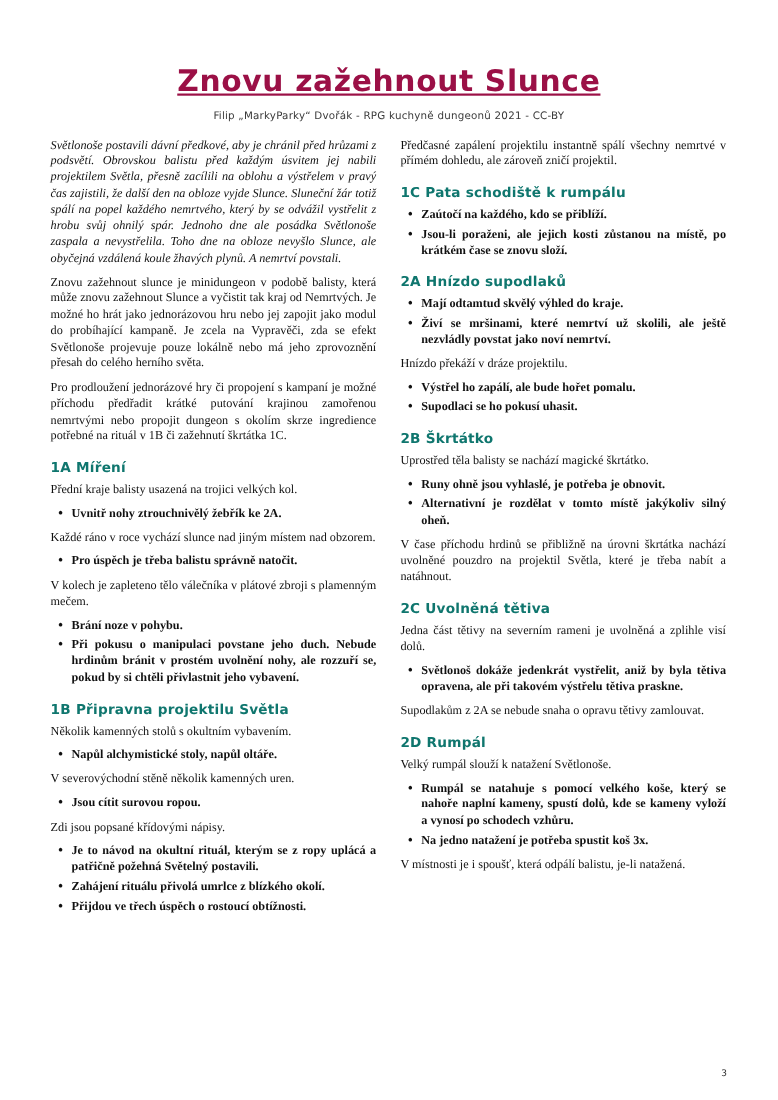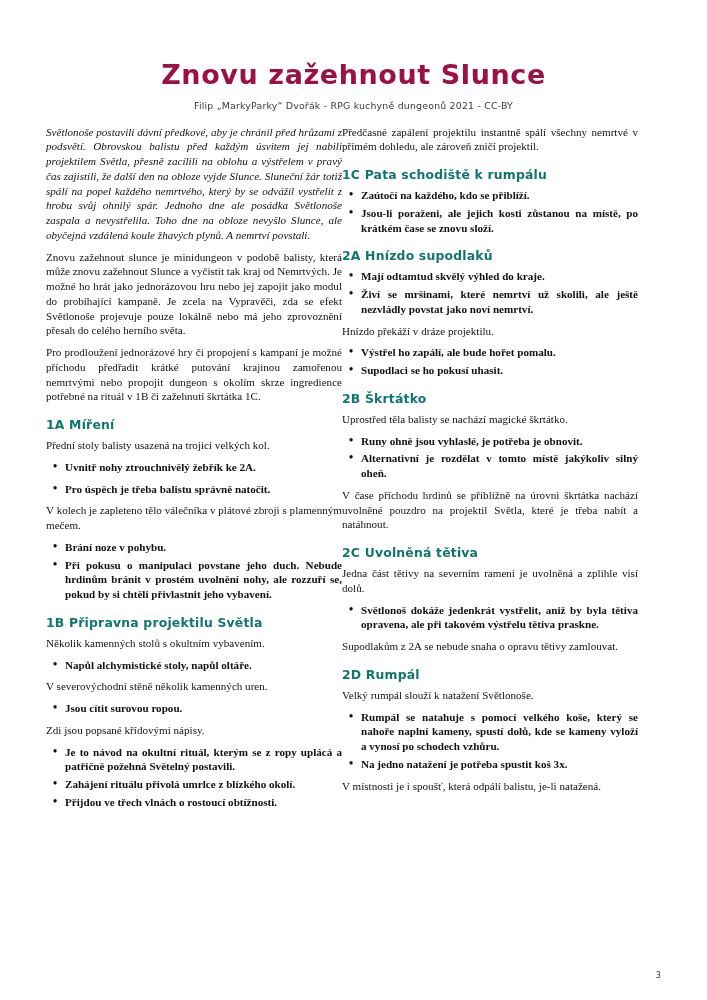--- a/index.html
+++ b/index.html
@@ -23,31 +23,33 @@
   }
   .title {
     text-align: center;
     font-family: "DejaVu Sans", sans-serif;
     font-weight: bold;
     font-size: 27px;
     letter-spacing: 0.6px;
     color: #9b1046;
     margin: 16px 0 10px 0;
     line-height: 1.1;
+    text-decoration: underline;
   }
   .byline {
     text-align: center;
     font-family: "DejaVu Sans", sans-serif;
     font-size: 9.4px;
     color: #3a3a3a;
     letter-spacing: 0.2px;
     margin-bottom: 14px;
   }
   .columns {
     display: flex;
+    gap: 22px;
     align-items: flex-start;
   }
   .col {
     width: 296px;
     flex: 0 0 296px;
   }
   p {
     margin: 0 0 7px 0;
     font-size: 11.1px;
     line-height: 1.33;
@@ -101,24 +103,25 @@
 <div class="page">
   <div class="title">Znovu zažehnout Slunce</div>
   <div class="byline">Filip „MarkyParky“ Dvořák  -  RPG kuchyně dungeonů 2021 - CC-BY</div>
 
   <div class="columns">
     <div class="col" id="col-left">
         <p class="intro">Světlonoše postavili dávní předkové, aby je chránil před hrůzami z podsvětí. Obrovskou balistu před každým úsvitem jej nabili projektilem Světla, přesně zacílili na oblohu a výstřelem v pravý čas zajistili, že další den na obloze vyjde Slunce. Sluneční žár totiž spálí na popel každého nemrtvého, který by se odvážil vystřelit z hrobu svůj ohnilý spár. Jednoho dne ale posádka Světlonoše zaspala a nevystřelila. Toho dne na obloze nevyšlo Slunce, ale obyčejná vzdálená koule žhavých plynů. A nemrtví povstali.</p>
         <p>Znovu zažehnout slunce je minidungeon v podobě balisty, která může znovu zažehnout Slunce a vyčistit tak kraj od Nemrtvých. Je možné ho hrát jako jednorázovou hru nebo jej zapojit jako modul do probíhající kampaně. Je zcela na Vypravěči, zda se efekt Světlonoše projevuje pouze lokálně nebo má jeho zprovoznění přesah do celého herního světa.</p>
         <p>Pro prodloužení jednorázové hry či propojení s kampaní je možné příchodu předřadit krátké putování krajinou zamořenou nemrtvými nebo propojit dungeon s okolím skrze ingredience potřebné na rituál v 1B či zažehnutí škrtátka 1C.</p>
         <h2>1A Míření</h2>
-        <p>Přední stoly balisty usazená na trojici velkých kol.</p>
+        <p>Přední kraje balisty usazená na trojici velkých kol.</p>
         <ul>
           <li>Uvnitř nohy ztrouchnivělý žebřík ke 2A.</li>
         </ul>
+        <p>Každé ráno v roce vychází slunce nad jiným místem nad obzorem.</p>
         <ul>
           <li>Pro úspěch je třeba balistu správně natočit.</li>
         </ul>
         <p>V kolech je zapleteno tělo válečníka v plátové zbroji s plamenným mečem.</p>
         <ul>
           <li>Brání noze v pohybu.</li>
           <li>Při pokusu o manipulaci povstane jeho duch. Nebude hrdinům bránit v prostém uvolnění nohy, ale rozzuří se, pokud by si chtěli přivlastnit jeho vybavení.</li>
         </ul>
         <h2>1B Připravna projektilu Světla</h2>
         <p>Několik kamenných stolů s okultním vybavením.</p>
@@ -126,21 +129,21 @@
           <li>Napůl alchymistické stoly, napůl oltáře.</li>
         </ul>
         <p>V severovýchodní stěně několik kamenných uren.</p>
         <ul>
           <li>Jsou cítit surovou ropou.</li>
         </ul>
         <p>Zdi jsou popsané křídovými nápisy.</p>
         <ul>
           <li>Je to návod na okultní rituál, kterým se z ropy uplácá a patřičně požehná Světelný postavili.</li>
           <li>Zahájení rituálu přivolá umrlce z blízkého okolí.</li>
-          <li>Přijdou ve třech vlnách o rostoucí obtížnosti.</li>
+          <li>Přijdou ve třech úspěch o rostoucí obtížnosti.</li>
         </ul>
       </div>
     <div class="col" id="col-right">
         <p>Předčasné zapálení projektilu instantně spálí všechny nemrtvé v přímém dohledu, ale zároveň zničí projektil.</p>
         <h2>1C Pata schodiště k rumpálu</h2>
         <ul>
           <li>Zaútočí na každého, kdo se přiblíží.</li>
           <li>Jsou-li poraženi, ale jejich kosti zůstanou na místě, po krátkém čase se znovu složí.</li>
         </ul>
         <h2>2A Hnízdo supodlaků</h2>

